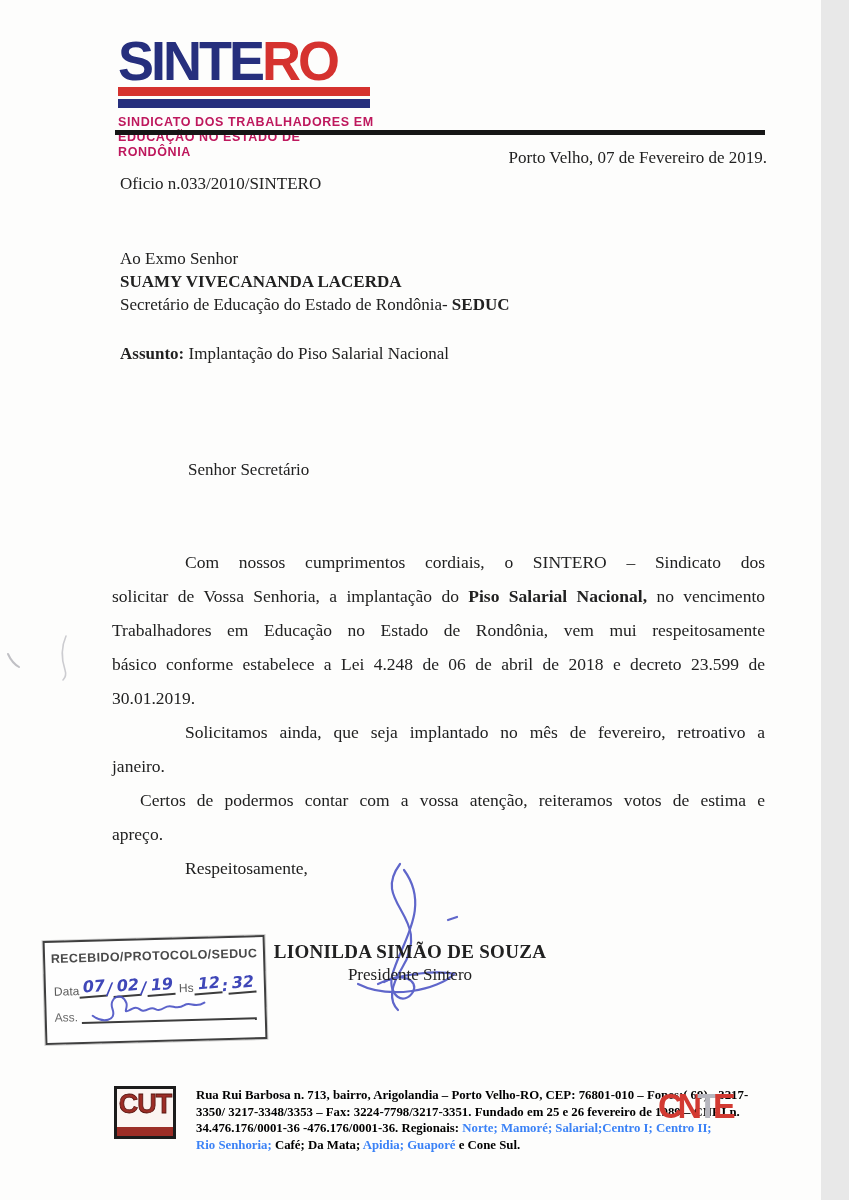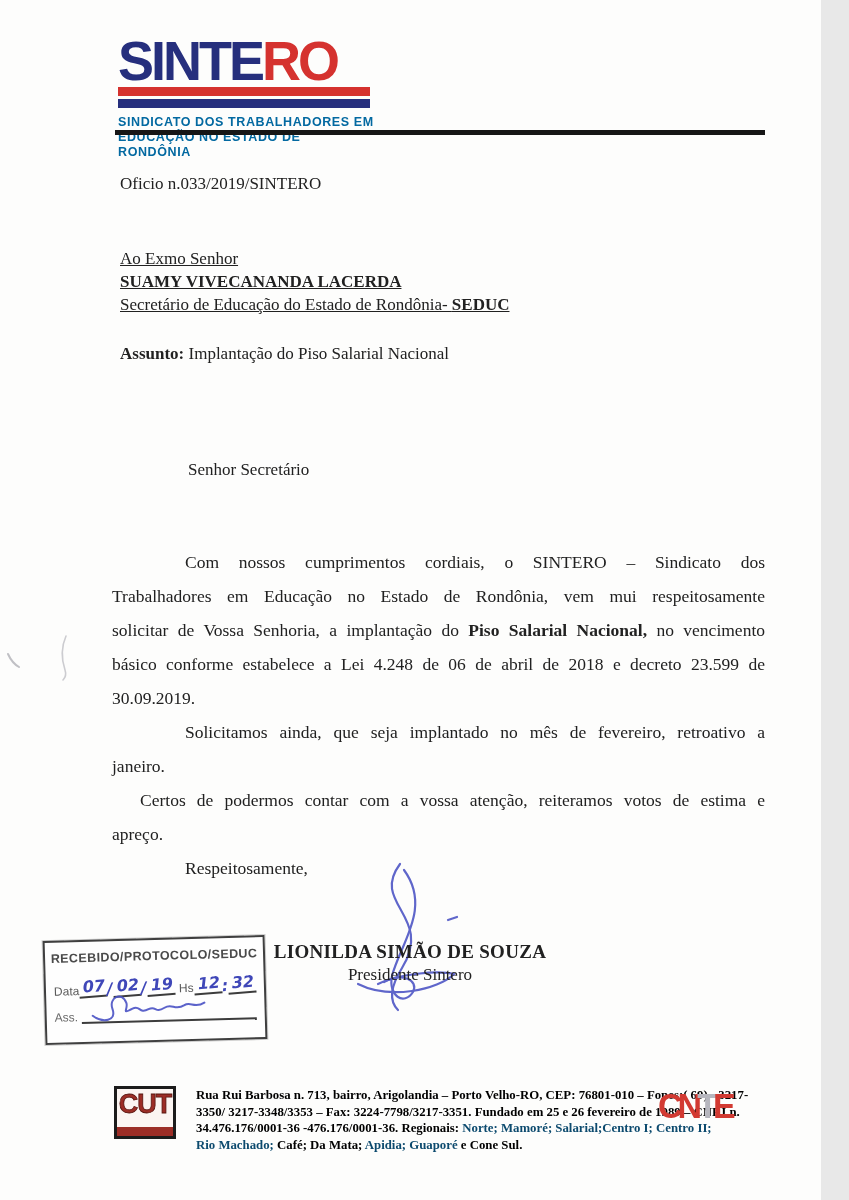--- a/index.html
+++ b/index.html
@@ -9,28 +9,28 @@
   
   .logo-block{position:absolute;left:118px;top:36px;width:256px;}
   .logo-word{font-family:"Liberation Sans",sans-serif;font-weight:900;font-size:54px;
              line-height:50px;letter-spacing:-3px;transform:scaleY(1.02);}
   .logo-word .navy{color:#262f7d;}
   .logo-word .red{color:#d5322f;}
   .bar{width:252px;height:9px;}
   .bar.red{background:#d5322f;margin-top:1px;}
   .bar.navy{background:#262f7d;margin-top:3px;}
   .logo-sub{margin-top:7px;font-family:"Liberation Sans",sans-serif;font-weight:bold;
-            font-size:12.5px;line-height:15px;color:#0369a1;letter-spacing:.6px;}
+            font-size:12.5px;line-height:15px;color:#be185d;letter-spacing:.6px;}
   .header-rule{position:absolute;left:115px;top:130px;width:650px;height:5px;background:#161616;}
 
   
   .date-line{position:absolute;left:400px;top:148px;width:367px;text-align:right;font-size:17px;}
   .ref-line{position:absolute;left:120px;top:174px;font-size:17px;}
 
-  .recipient{position:absolute;left:120px;top:247px;font-size:17px;line-height:23px;text-decoration:underline;}
+  .recipient{position:absolute;left:120px;top:247px;font-size:17px;line-height:23px;}
   .b{font-weight:bold;}
   .subject{position:absolute;left:120px;top:344px;font-size:17px;}
   .greeting{position:absolute;left:188px;top:460px;font-size:17px;}
 
   
   .letter-body{position:absolute;left:112px;top:545px;width:653px;font-size:17.5px;}
   .line{line-height:34px;height:34px;white-space:nowrap;}
   .line.just{white-space:normal;text-align:justify;text-align-last:justify;}
   .indent{display:inline-block;height:1px;}
 
@@ -60,21 +60,21 @@
             border:3px solid #1c1c1c;background:#fbf5f2;display:flex;flex-direction:column;
             align-items:center;justify-content:flex-start;}
   .cut-text{font-family:"Liberation Sans",sans-serif;font-weight:900;font-size:27px;
             line-height:30px;color:#9c2d26;letter-spacing:-1px;-webkit-text-stroke:.8px #55130e;}
   .cut-strip{width:100%;height:9px;background:#9c2d26;margin-top:auto;}
   .footer-text{position:absolute;left:196px;top:1087px;width:452px;
                font-family:"Liberation Serif",serif;font-weight:bold;
                font-size:12.8px;line-height:16.5px;}
   .fline{white-space:nowrap;}
   .c-blue{color:#000000;}
-  .c-red{color:#0c4a6e;}
+  .c-red{color:#3b82f6;}
   .cnte-logo{position:absolute;left:658px;top:1088px;font-family:"Liberation Sans",sans-serif;
              font-weight:900;font-size:34px;line-height:34px;letter-spacing:-5px;
              transform:scaleY(1.05);}
   .cnte-logo .r{color:#d23a32;}
   .cnte-logo .g{color:#b6b6be;}
 
   .edge-marks{position:absolute;left:0;top:628px;opacity:.55;}
 </style>
 </head>
 <body>
@@ -85,44 +85,45 @@
     <div class="logo-word"><span class="navy">SINTE</span><span class="red">RO</span></div>
     <div class="bar red"></div>
     <div class="bar navy"></div>
     <div class="logo-sub">
       <div>SINDICATO DOS TRABALHADORES EM</div>
       <div>EDUCAÇÃO NO ESTADO DE RONDÔNIA</div>
     </div>
   </div>
   <div class="header-rule"></div>
 
-  <div class="ref-line">Oficio n.033/2019/SINTERO</div>
+  <div class="date-line">Porto Velho, 07 de Fevereiro de 2019.</div>
+  <div class="ref-line">Oficio n.033/2010/SINTERO</div>
 
   <div class="recipient">
     <div>Ao Exmo Senhor</div>
     <div class="b">SUAMY VIVECANANDA LACERDA</div>
     <div><span>Secretário de Educação do Estado de Rondônia- </span><span class="b">SEDUC</span></div>
   </div>
 
   <div class="subject"><span class="b">Assunto:</span><span> Implantação do Piso Salarial Nacional</span></div>
 
   <div class="greeting">Senhor Secretário</div>
 
   <svg class="edge-marks" width="90" height="70" viewBox="0 0 90 70">
     <path d="M8,26 q4,9 11,13" stroke="#8f8f98" stroke-width="2" fill="none" stroke-linecap="round"></path>
     <path d="M66,8 q-7,16 -1,34 q2,6 -2,10" stroke="#a5a5ad" stroke-width="1.6" fill="none" stroke-linecap="round"></path>
   </svg>
 
   <div class="letter-body">
       <div>
         <div class="line just"><span class="indent" style="width: 73px;"></span><span>Com nossos cumprimentos cordiais, o SINTERO – Sindicato dos</span></div>
+        <div class="line just"><span>solicitar de Vossa Senhoria, a implantação do </span><span class="b">Piso Salarial Nacional,</span><span> no vencimento</span></div>
         <div class="line just"><span>Trabalhadores em Educação no Estado de Rondônia, vem mui respeitosamente</span></div>
-        <div class="line just"><span>solicitar de Vossa Senhoria, a implantação do </span><span class="b">Piso Salarial Nacional,</span><span> no vencimento</span></div>
         <div class="line just"><span>básico conforme estabelece a Lei 4.248 de 06 de abril de 2018 e decreto 23.599 de</span></div>
-        <div class="line"><span>30.09.2019.</span></div>
+        <div class="line"><span>30.01.2019.</span></div>
       </div>
       <div>
         <div class="line just"><span class="indent" style="width: 73px;"></span><span>Solicitamos ainda, que seja implantado no mês de fevereiro, retroativo a</span></div>
         <div class="line"><span>janeiro.</span></div>
       </div>
       <div>
         <div class="line just"><span class="indent" style="width: 28px;"></span><span>Certos de podermos contar com a vossa atenção, reiteramos votos de estima e</span></div>
         <div class="line"><span>apreço.</span></div>
       </div>
       <div>
@@ -169,18 +170,18 @@
 
   <div class="cut-logo">
     <div class="cut-text">CUT</div>
     <div class="cut-strip"></div>
   </div>
 
   <div class="footer-text">
       <div class="fline"><span class="c-blue">Rua Rui Barbosa n. 713, bairro, Arigolandia – Porto Velho-RO, CEP: 76801-010 –  Fones:( 69) - 3217-</span></div>
       <div class="fline"><span class="c-blue">3350/ 3217-3348/3353 – Fax: 3224-7798/3217-3351. Fundado em 25 e 26  fevereiro  de  1989 – CNPJ n.</span></div>
       <div class="fline"><span class="c-blue">34.476.176/0001-36 -476.176/0001-36. Regionais: </span><span class="c-red">Norte;  </span><span class="c-red">Mamoré; </span><span class="c-red">Salarial;Centro I; Centro II;</span></div>
-      <div class="fline"><span class="c-red">Rio Machado; </span><span class="c-blue">Café;  </span><span class="c-blue">Da Mata;  </span><span class="c-red">Apidia; </span><span class="c-red">Guaporé </span><span class="c-blue">e  </span><span class="c-blue">Cone Sul.</span></div>
+      <div class="fline"><span class="c-red">Rio Senhoria; </span><span class="c-blue">Café;  </span><span class="c-blue">Da Mata;  </span><span class="c-red">Apidia; </span><span class="c-red">Guaporé </span><span class="c-blue">e  </span><span class="c-blue">Cone Sul.</span></div>
     </div>
 
   <div class="cnte-logo"><span class="r">C</span><span class="r">N</span><span class="g">T</span><span class="r">E</span></div>
 
 </div>
 
 </body></html>

